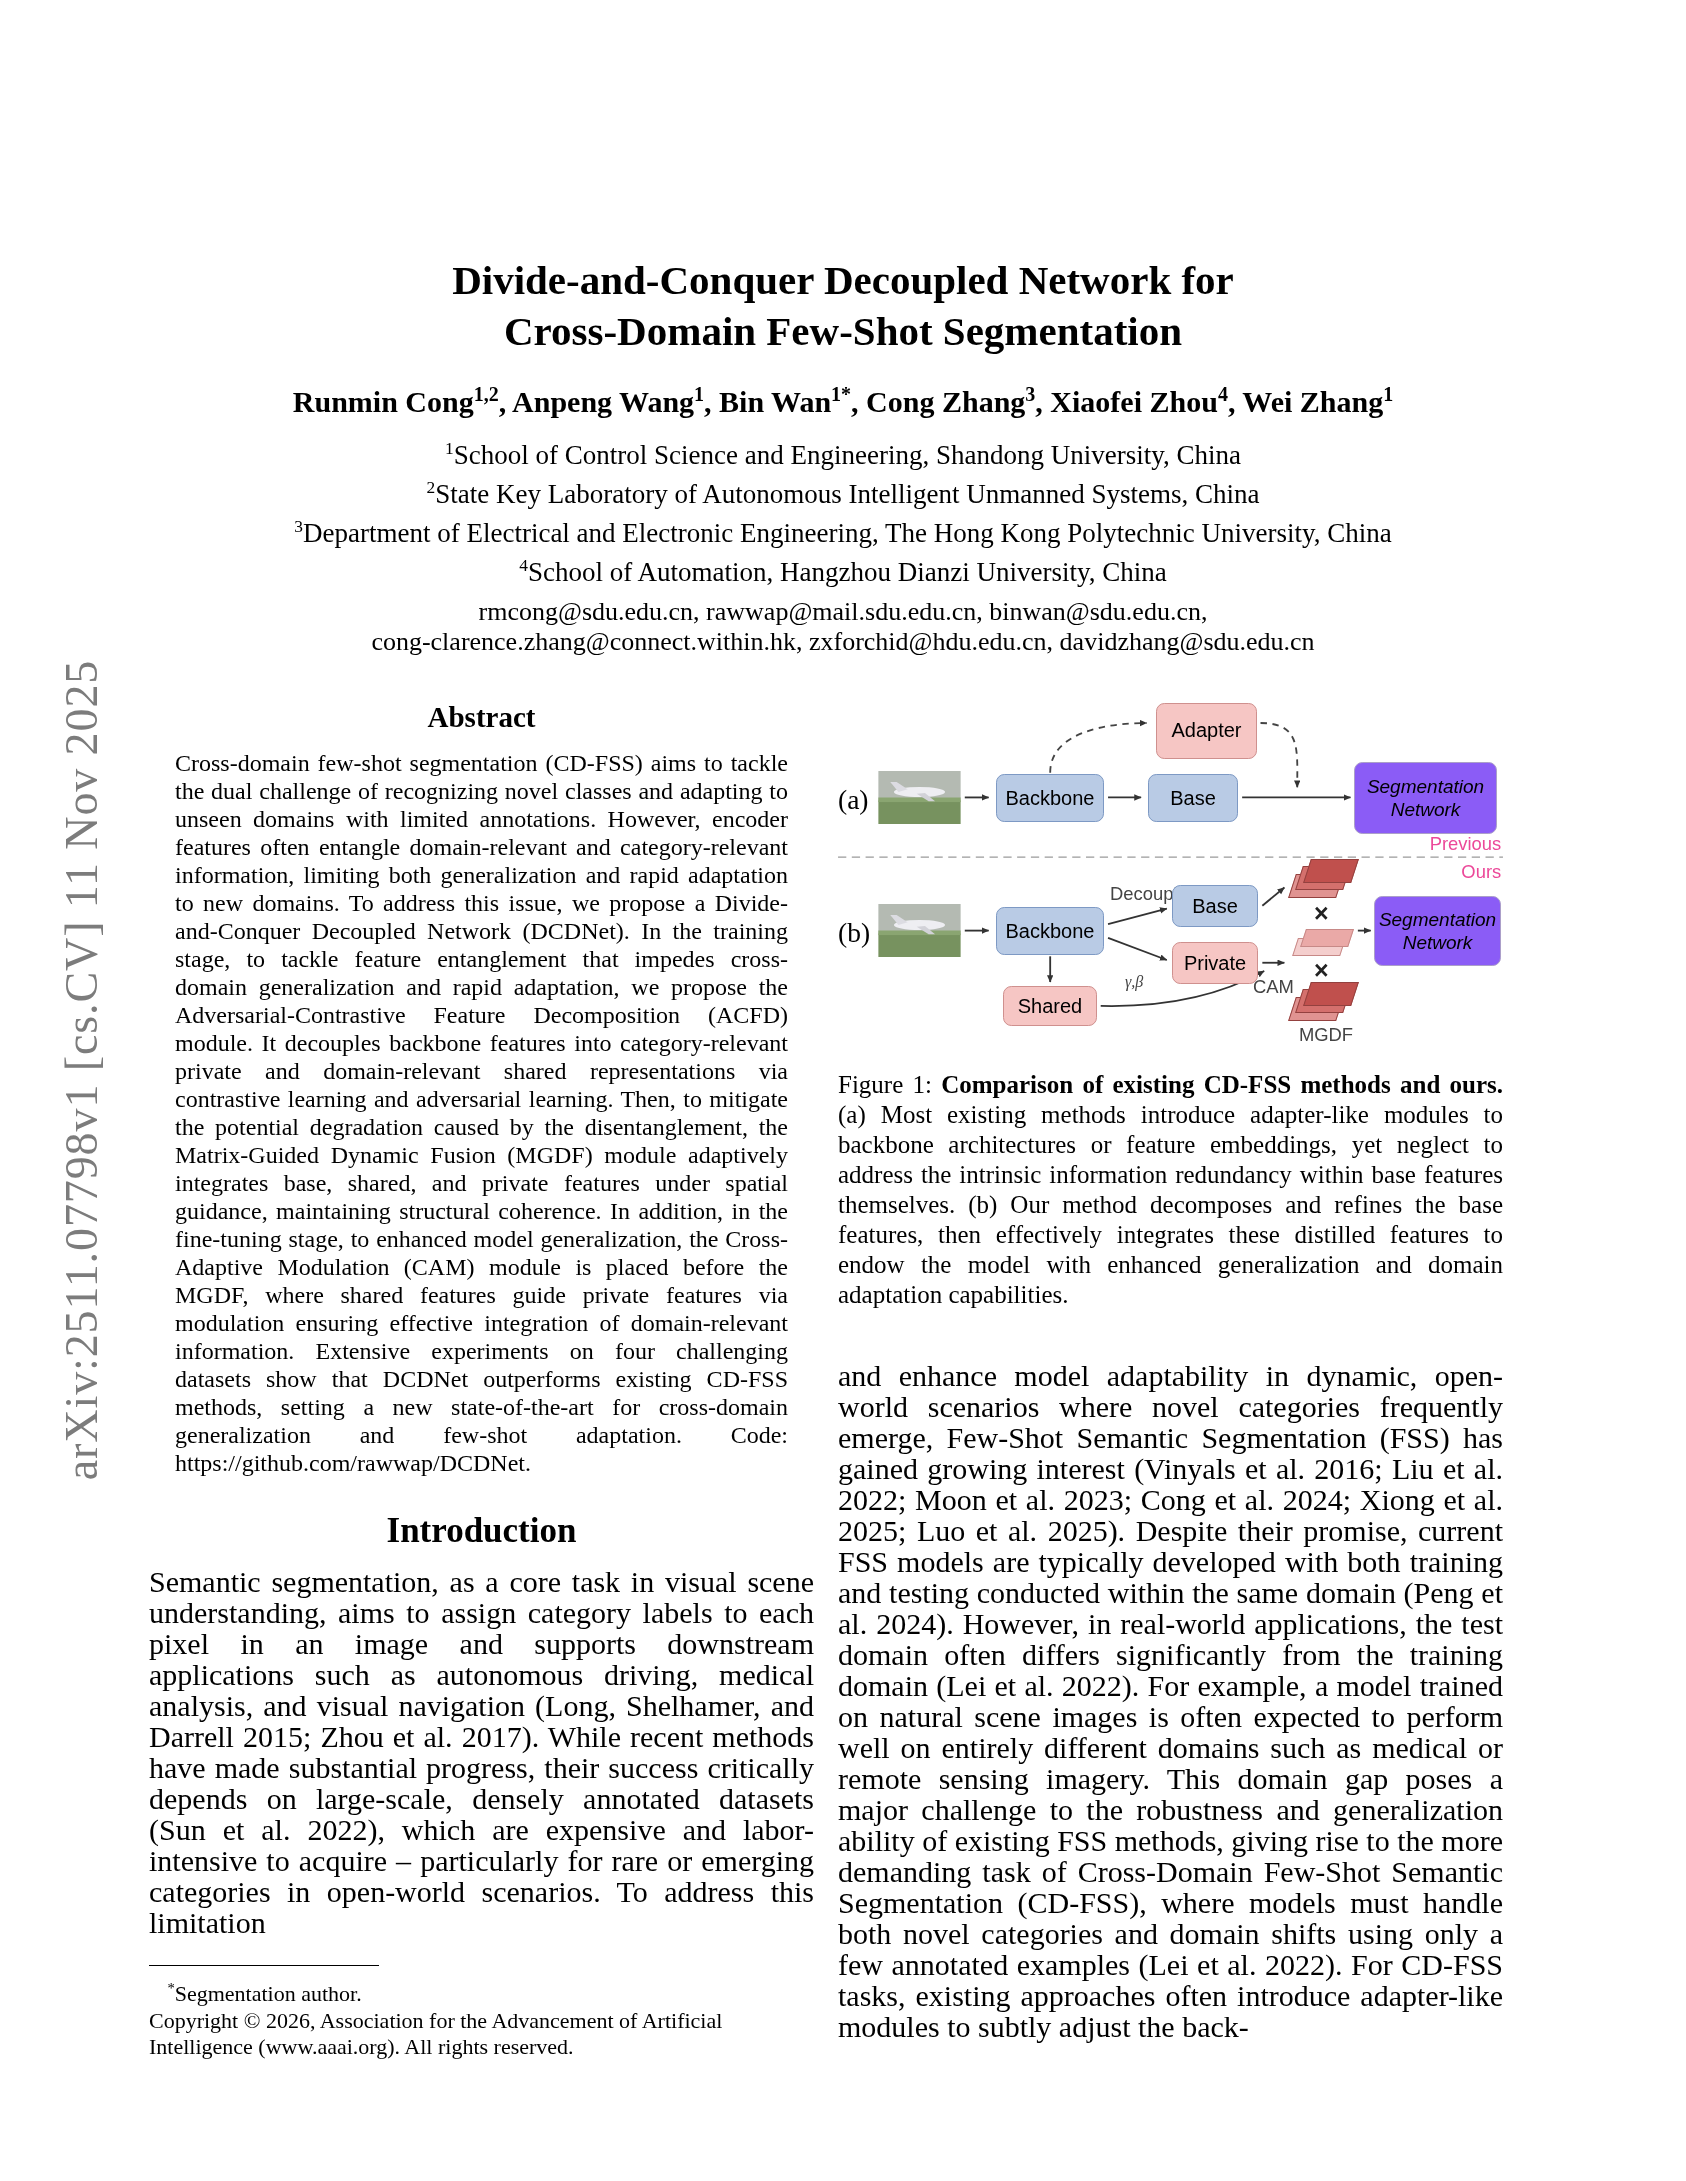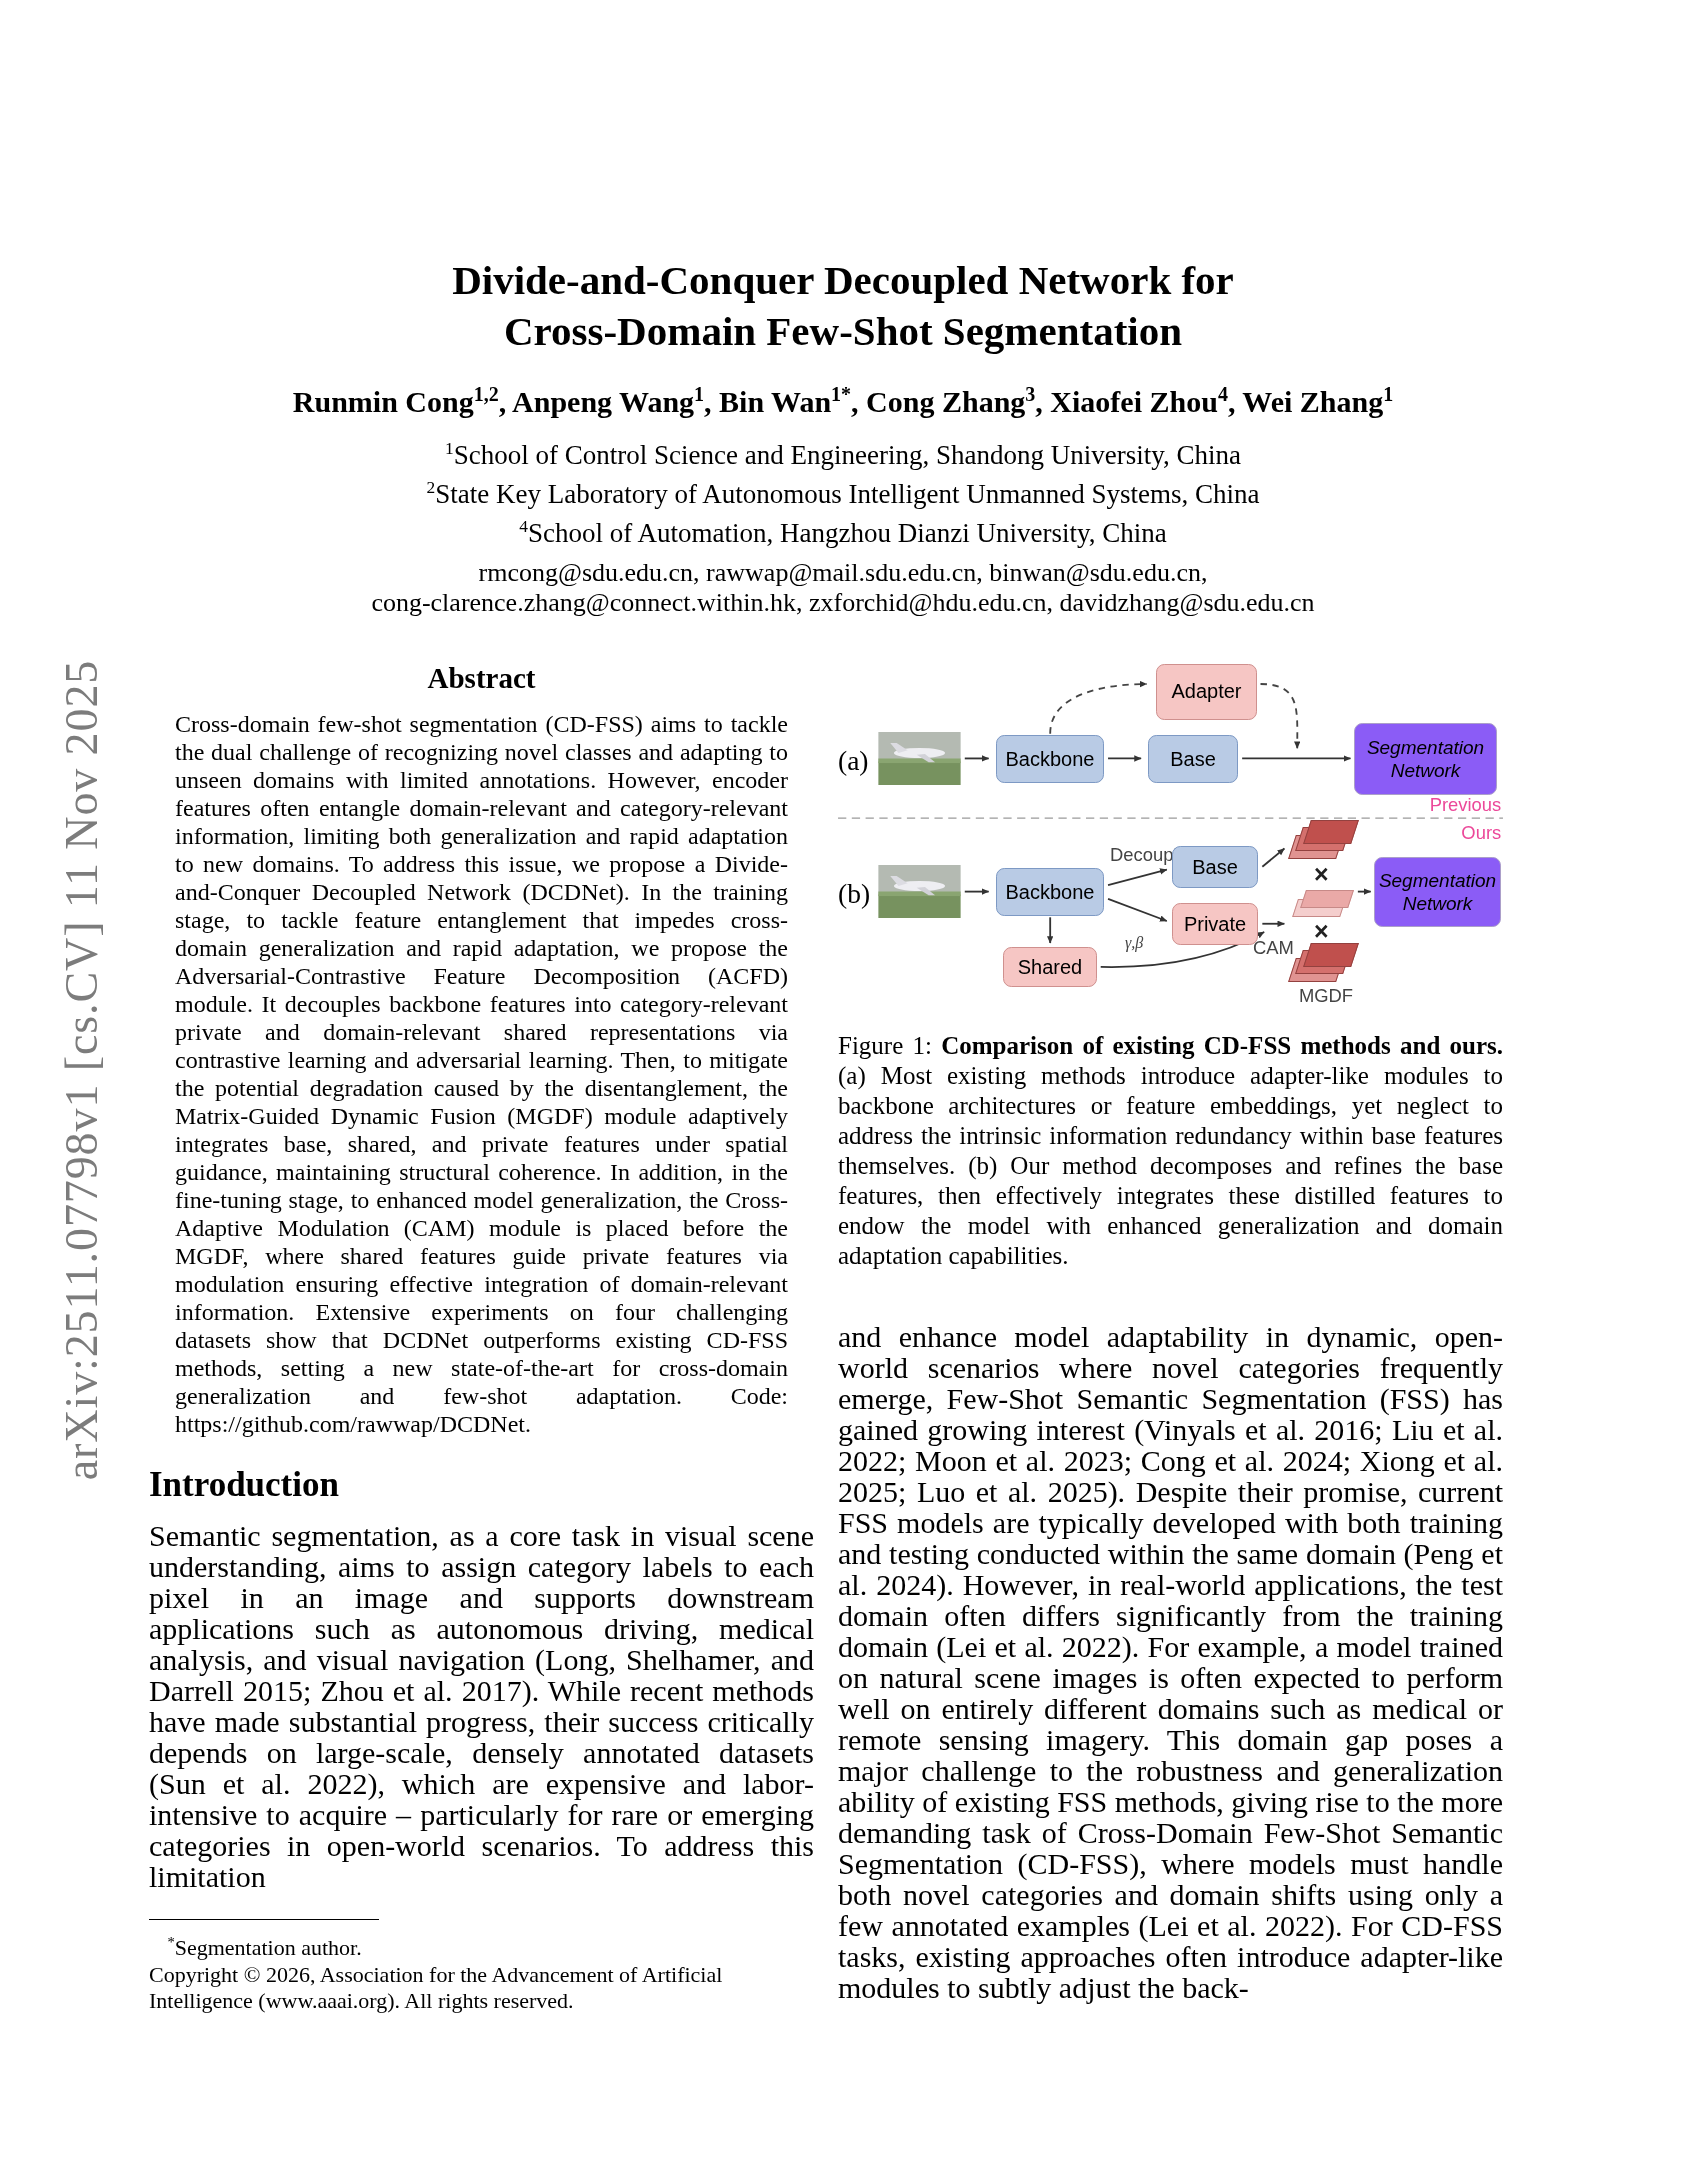--- a/index.html
+++ b/index.html
@@ -20,21 +20,21 @@
   .title { text-align:center; margin-top:255px; font-size:41px; line-height:51px; font-weight:bold; }
   .authors { text-align:center; margin-top:26px; font-size:30px; font-weight:bold; }
   .authors sup { font-size:20px; }
   .affiliations { text-align:center; margin-top:13px; font-size:27px; line-height:32px; }
   .affiliations sup { font-size:17.4px; }
   .emails { text-align:center; margin-top:9.2px; font-size:26px; line-height:30px; }
   .columns { display:flex; gap:24px; margin-top:44px; align-items:flex-start; }
   .col { width:665px; }
   .h-abstract { text-align:center; font-size:29px; font-weight:bold; margin-bottom:14.7px; }
   .abstract-text { padding:0 26px; font-size:24px; line-height:28px; text-align:justify; }
-  .h-section { text-align:left; font-size:35px; font-weight:bold; margin-top:27px; margin-bottom:14.7px; }
+  .h-section { text-align:center; font-size:35px; font-weight:bold; margin-top:34px; margin-bottom:14.7px; }
   .body-text { font-size:30px; line-height:31px; text-align:justify; }
   .footnote { margin-top:27.5px; font-size:22px; line-height:26px; }
   .fn-rule { width:230px; border-top:1.8px solid #000; margin-bottom:9.2px; }
   .footnote p.fn-first { text-indent:18.4px; }
   .footnote sup { font-size:14.7px; }
   
   .figure { width:665px; }
   .diagram { position:relative; width:665px; height:349px; font-family:"Liberation Sans", sans-serif; }
   .diagram svg.arrows { position:absolute; left:0; top:0; z-index:1; pointer-events:none; }
   .sol, .sol-curve { stroke:#333; stroke-width:2; fill:none; marker-end:url(#arr); }
@@ -80,20 +80,21 @@
       <span>Cross-Domain Few-Shot Segmentation</span>
     </h1>
 
     <div class="authors">
       <span><span>Runmin Cong</span><sup>1,2</sup><span>, </span></span><span><span>Anpeng Wang</span><sup>1</sup><span>, </span></span><span><span>Bin Wan</span><sup>1*</sup><span>, </span></span><span><span>Cong Zhang</span><sup>3</sup><span>, </span></span><span><span>Xiaofei Zhou</span><sup>4</sup><span>, </span></span><span><span>Wei Zhang</span><sup>1</sup><span></span></span>
     </div>
 
     <div class="affiliations">
       <div><sup>1</sup><span>School of Control Science and Engineering, Shandong University, China</span></div>
       <div><sup>2</sup><span>State Key Laboratory of Autonomous Intelligent Unmanned Systems, China</span></div>
+      <div><sup>3</sup><span>Department of Electrical and Electronic Engineering, The Hong Kong Polytechnic University, China</span></div>
       <div><sup>4</sup><span>School of Automation, Hangzhou Dianzi University, China</span></div>
     </div>
 
     <div class="emails">
       <div>rmcong@sdu.edu.cn, rawwap@mail.sdu.edu.cn, binwan@sdu.edu.cn,</div>
       <div>cong-clarence.zhang@connect.within.hk, zxforchid@hdu.edu.cn, davidzhang@sdu.edu.cn</div>
     </div>
 
     <div class="columns">
 

